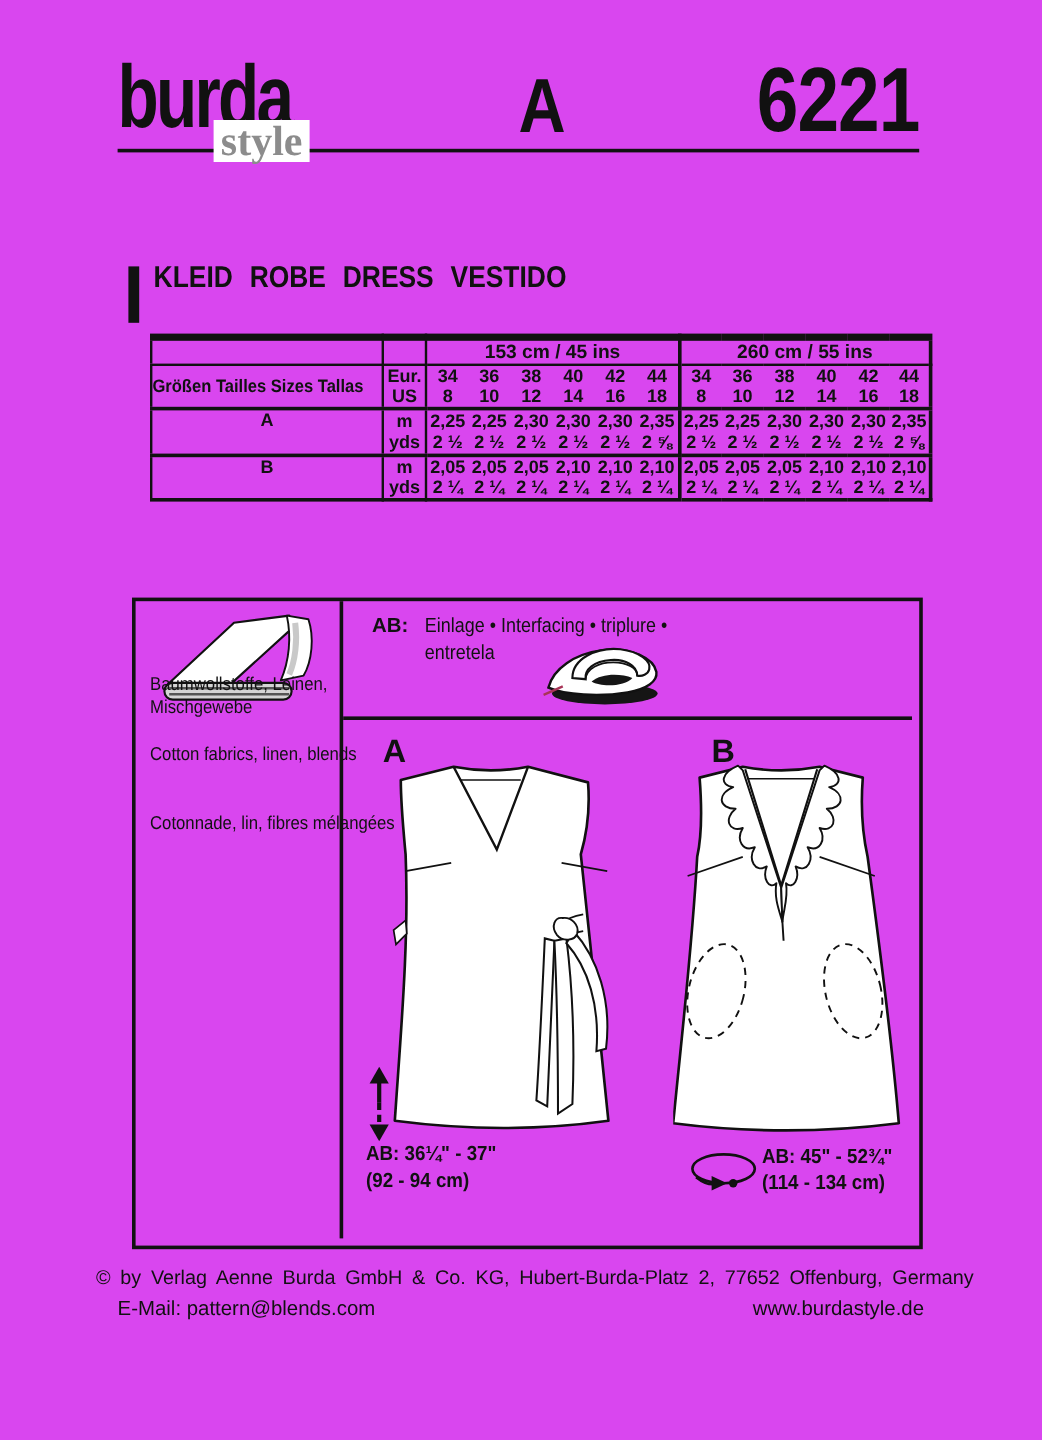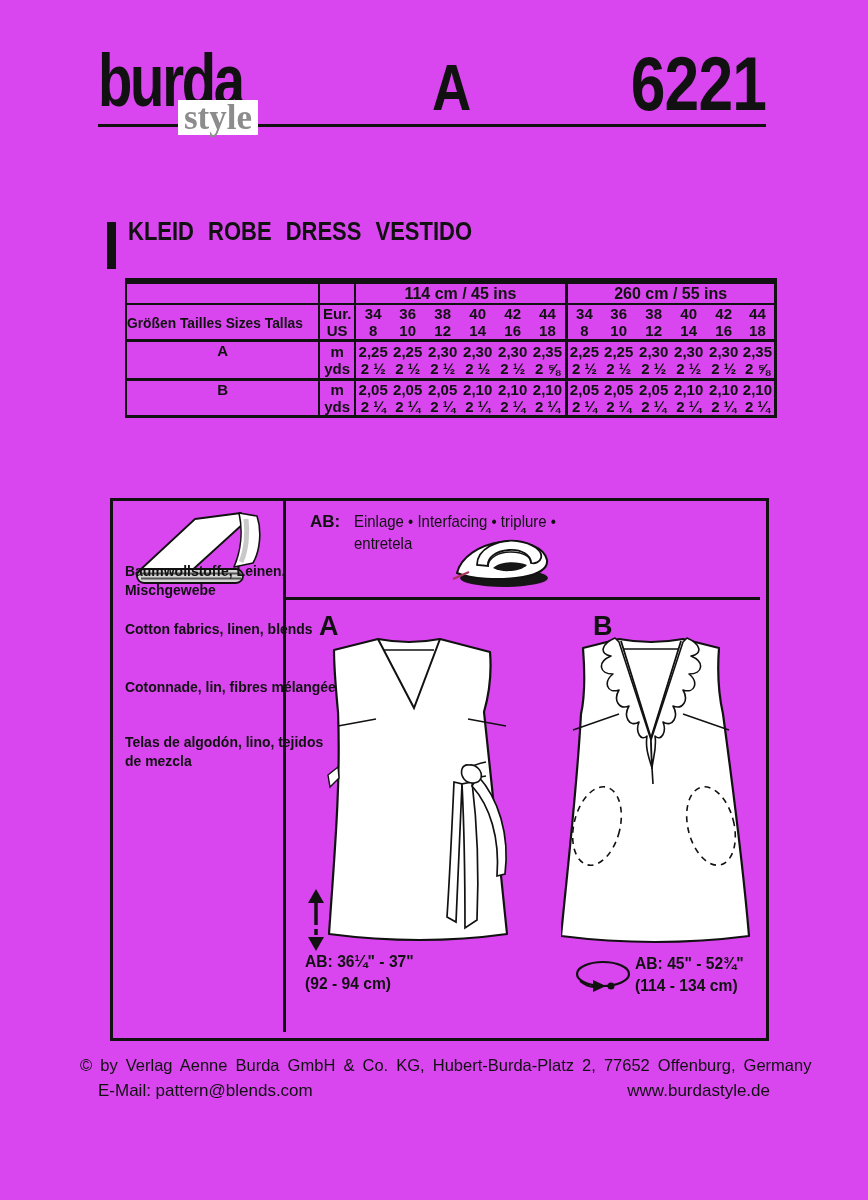--- a/index.html
+++ b/index.html
@@ -36,21 +36,21 @@
   tr.r3 td{border-bottom:3px solid #111;}
   td.lab{text-align:left;padding-left:5px;border-right:2px solid #111;font-size:15.5px;}
   td.lab .cond{transform:scaleX(0.92);}
   td.unit{text-align:right;padding-right:4px;border-right:2px solid #111;}
   td.gend,th.gend{border-right:3px solid #111;}
   tr.r3 td.lab,tr.r4 td.lab{vertical-align:top;}
 
   
   .mid-box{left:110px;top:498px;width:653px;height:537px;border:3px solid #111;}
   .fab-col{left:0;top:0;width:170px;height:531px;border-right:3px solid #111;}
-  .fab-item{left:12px;width:152px;font-size:15.5px;line-height:19px;font-weight:bold;}
+  .fab-item{left:12px;width:152px;font-size:15.5px;line-height:19px;font-weight:normal;}
   .fab-item div{white-space:nowrap;transform:scaleX(0.9);transform-origin:0 0;}
   .int-strip{left:173px;top:0;width:474px;height:96px;border-bottom:3px solid #111;}
   .int-text{left:24px;top:10px;display:flex;font-size:17px;line-height:22px;}
   .int-text b{margin-right:14px;}
   .draw-label{font-size:27px;font-weight:bold;}
   .measure{font-size:17px;font-weight:bold;line-height:22px;white-space:nowrap;
            transform:scaleX(0.92);transform-origin:0 0;}
 
   
   .foot1{left:80px;top:1056px;width:672px;font-size:16.5px;word-spacing:3.5px;white-space:nowrap;}
@@ -86,21 +86,21 @@
         <col style="width:35px">
         <col style="width:35px">
         <col style="width:35px">
         <col style="width:35px">
         <col style="width:34px">
     </colgroup>
     <tbody>
         <tr class="r1">
       <td class="lab"></td>
       <td class="unit"></td>
-      <th colspan="6" class="gend">114 cm / 45 ins</th>
+      <th colspan="6" class="gend">153 cm / 45 ins</th>
       <th colspan="6">260 cm / 55 ins</th>
     </tr>
     <tr class="r2">
       <td class="lab"><span class="cond">Größen Tailles Sizes Tallas</span></td>
       <td class="unit">
             <div>Eur.</div>
             <div>US</div>
           </td>
       <td>
             <div>34</div>
@@ -280,24 +280,20 @@
           <div>Mischgewebe</div>
       </div>
       <div class="abs fab-item" style="top:118px;text-align:right;">
         <div>Cotton fabrics, linen, blends</div>
           <div></div>
       </div>
       <div class="abs fab-item" style="top:176px;">
         <div>Cotonnade, lin, fibres mélangées</div>
           <div></div>
       </div>
-      <div class="abs fab-item" style="top:231px;">
-        <div>Telas de algodón, lino, tejidos</div>
-          <div>de mezcla</div>
-      </div>
     </div>
 
     <div class="abs int-strip">
       <div class="abs int-text">
         <b>AB:</b>
         <div><span class="cond">Einlage • Interfacing • triplure •</span><br><span class="cond">entretela</span></div>
       </div>
       <svg class="abs" style="left:165px;top:26px;" width="104" height="62" viewBox="0 0 104 62">
         <ellipse cx="53" cy="51" rx="44" ry="9" fill="#151515"></ellipse>
         <path d="M6,46 C10,30 28,18 50,15 C76,12 94,22 96,33 C97,41 88,47 72,50 C48,54 20,52 6,46 Z" fill="#fff" stroke="#111" stroke-width="2"></path>

